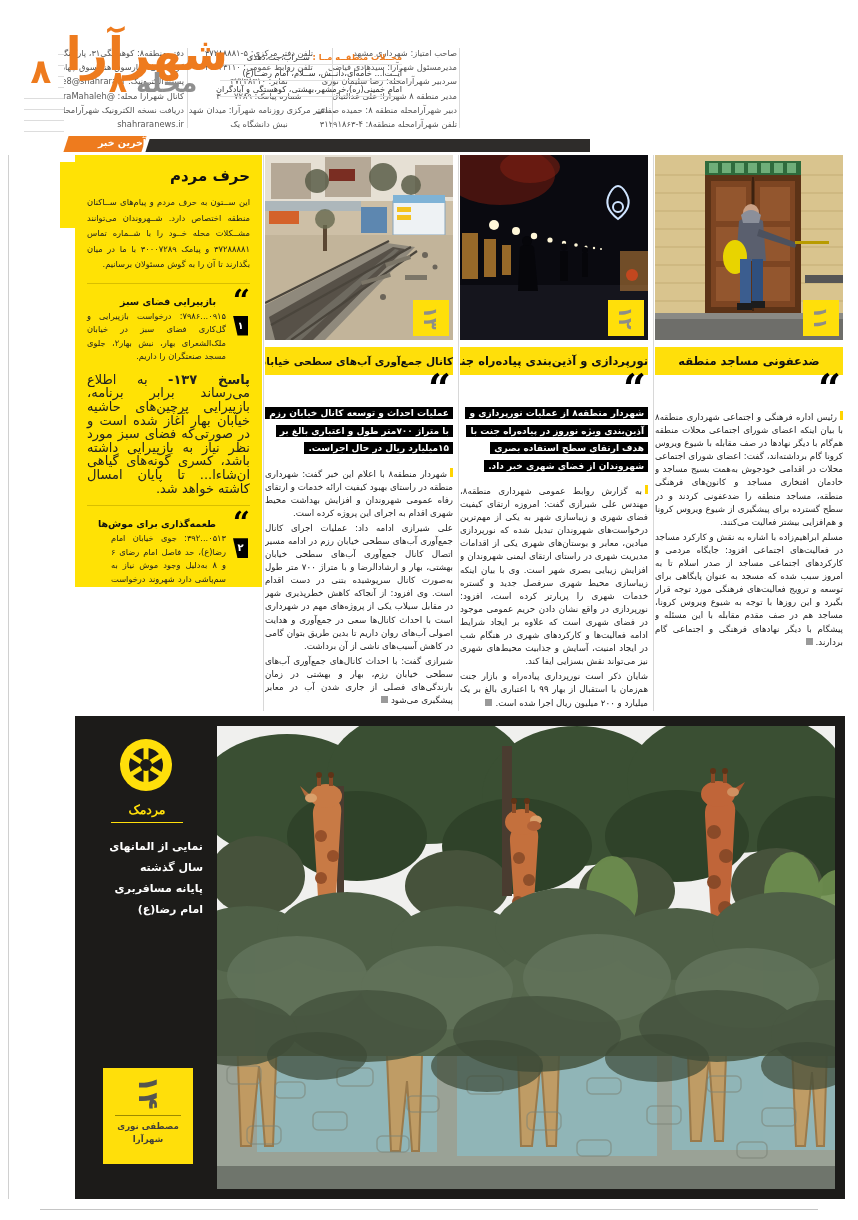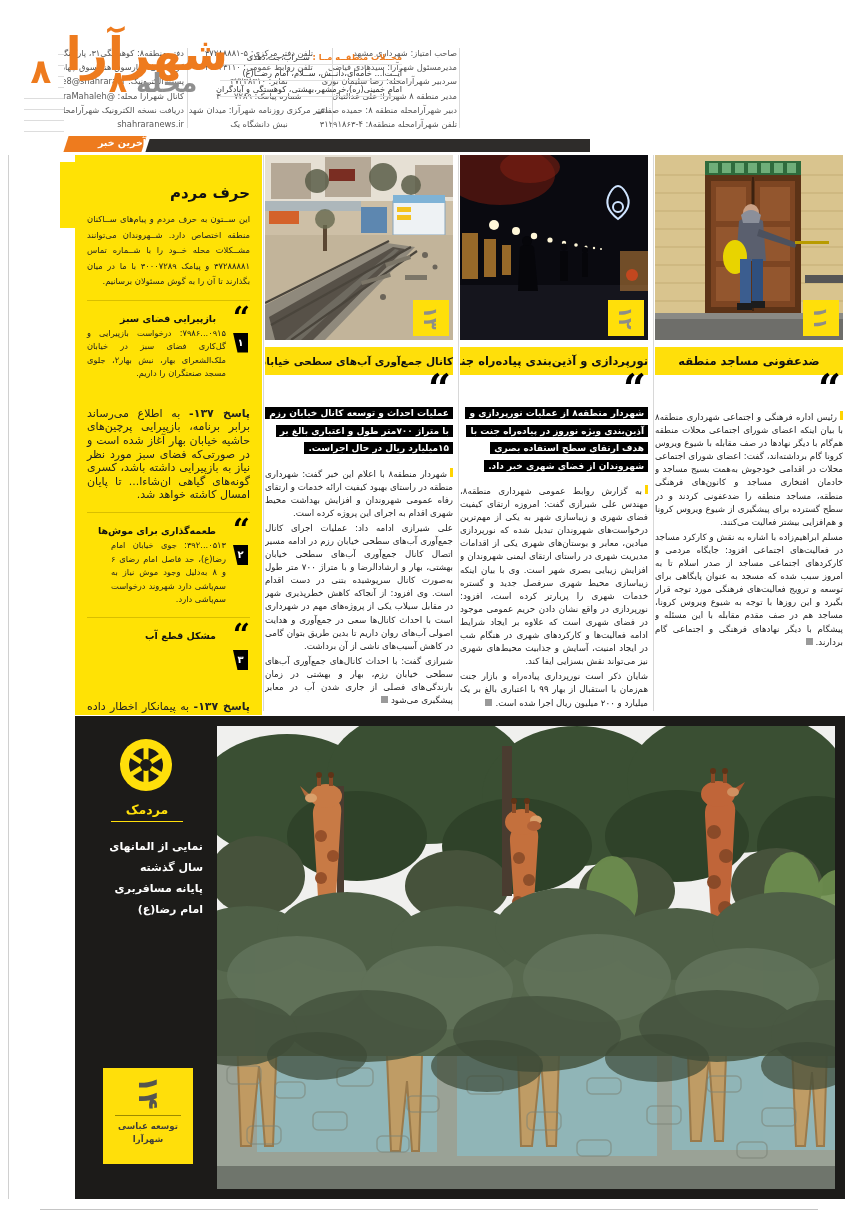--- a/index.html
+++ b/index.html
@@ -45,45 +45,45 @@
   .quote { font-family:"DejaVu Serif", serif; font-size:40px; font-weight:bold; color:#000;
            line-height:26px; height:26px; text-align:right; padding-right:2px; }
   .lead { margin-top:4px; font-size:9px; font-weight:bold; line-height:17.5px; text-align:right; }
   .lead span { background:#000; color:#fff; padding:1px 4px; -webkit-box-decoration-break:clone; box-decoration-break:clone; }
   .body-txt { margin-top:10px; font-size:8.7px; color:#222; line-height:13.1px; text-align:justify; text-align-last:right; }
   .body-txt p { margin-bottom:2px; }
   .pmark { display:inline-block; width:3px; height:9px; background:#ffd400; margin-left:3px; }
   .endsq { display:inline-block; width:7px; height:7px; background:#9a9a9a; margin-right:3px; }
 
   
-  .letters { position:absolute; left:75px; top:155px; width:187px; height:560px; background:#ffe205;
-             padding:29px 12px 6px 12px; overflow:hidden; }
+  .letters { position:absolute; left:75px; top:155px; width:187px; height:432px; background:#ffe205;
+             padding:12px 12px 6px 12px; overflow:hidden; }
   .letters-tab { position:absolute; left:60px; top:162px; width:16px; height:66px; background:#ffe205; }
   .letters h2 { font-size:15px; font-weight:bold; color:#111; text-align:right; margin-bottom:10px; }
   .letters .intro { font-size:8.4px; color:#222; line-height:15.5px; text-align:justify; text-align-last:right; }
   .letters hr { border:0; border-top:1px solid #d9bf00; margin:10px 0; }
   .lt-item { position:relative; }
   .lt-head { position:relative; min-height:46px; }
   .lt-quote { position:absolute; right:0; top:-4px; font-family:"DejaVu Serif", serif; font-size:30px;
               font-weight:bold; color:#000; line-height:22px; }
   .lt-num { position:absolute; right:2px; top:22px; width:15px; height:20px; background:#000; color:#fff;
             font-size:10px; font-weight:bold; text-align:center; line-height:20px;
             clip-path:polygon(0 0,100% 0,100% 100%,30% 100%); }
   .lt-title { font-size:9.5px; font-weight:bold; color:#111; text-align:right; margin-right:34px; padding-top:2px; }
   .lt-body { font-size:8.3px; color:#222; line-height:13.6px; text-align:justify; text-align-last:right; margin-top:3px; }
-  .lt-reply { font-size:11px; color:#222; line-height:13.6px; text-align:justify; text-align-last:right; margin-top:26px; }
+  .lt-reply { font-size:13px; color:#222; line-height:13.6px; text-align:justify; text-align-last:right; margin-top:9px; }
   .lt-reply b { font-weight:bold; }
 
   
   .feature { position:absolute; left:75px; top:716px; width:770px; height:483px; background:#1c1b19; }
   .feature .big-photo { position:absolute; right:10px; top:10px; width:618px; height:463px; overflow:hidden; background:#eee; }
   .side { position:absolute; left:0; top:0; width:142px; height:483px; }
   .aperture { position:absolute; left:44px; top:22px; }
   .brand { position:absolute; left:36px; top:86px; width:72px; text-align:center; color:#ffdf0a;
-           font-size:12.5px; font-weight:bold; border-bottom:1px solid #ffdf0a; padding-bottom:4px; }
+           font-size:12.5px; font-weight:bold; border-bottom:1px solid #ffdf0a; padding-bottom:4px;font-family:Liberation Serif, serif; }
   .caption { position:absolute; left:14px; top:120px; width:114px; color:#fff; font-size:11px; font-weight:bold;
              line-height:21px; text-align:right; }
   .credit-box { position:absolute; left:28px; top:352px; width:90px; height:96px; background:#ffdf0a; text-align:center; }
   .credit-box .num { display:inline-block; margin-top:8px; transform:rotate(90deg); font-size:28px; font-weight:bold; color:#55554f; }
   .credit-box hr { border:0; border-top:1px solid #9c8a00; margin:6px 12px 4px 12px; }
   .credit-box .nm { font-size:8.6px; color:#403f3a; font-weight:bold; line-height:13px; }
   .bottom-rule { position:absolute; left:40px; top:1209px; width:778px; height:1px; background:#c5c5c5; }
 </style>
 </head>
 <body>
@@ -537,20 +537,20 @@
       <div class="brand">مردمک</div>
       <div class="caption">
         <div>نمایی از المانهای</div>
         <div>سال گذشته</div>
         <div>پایانه مسافربری</div>
         <div>امام رضا(ع)</div>
       </div>
       <div class="credit-box">
         <span class="num">۱۴</span>
         <hr>
-        <div class="nm">توسعه عباسی</div>
+        <div class="nm">مصطفی نوری</div>
         <div class="nm">شهرآرا</div>
       </div>
     </div>
   </div>
 
   <div class="bottom-rule"></div>
 </div>
 
 </body></html>

